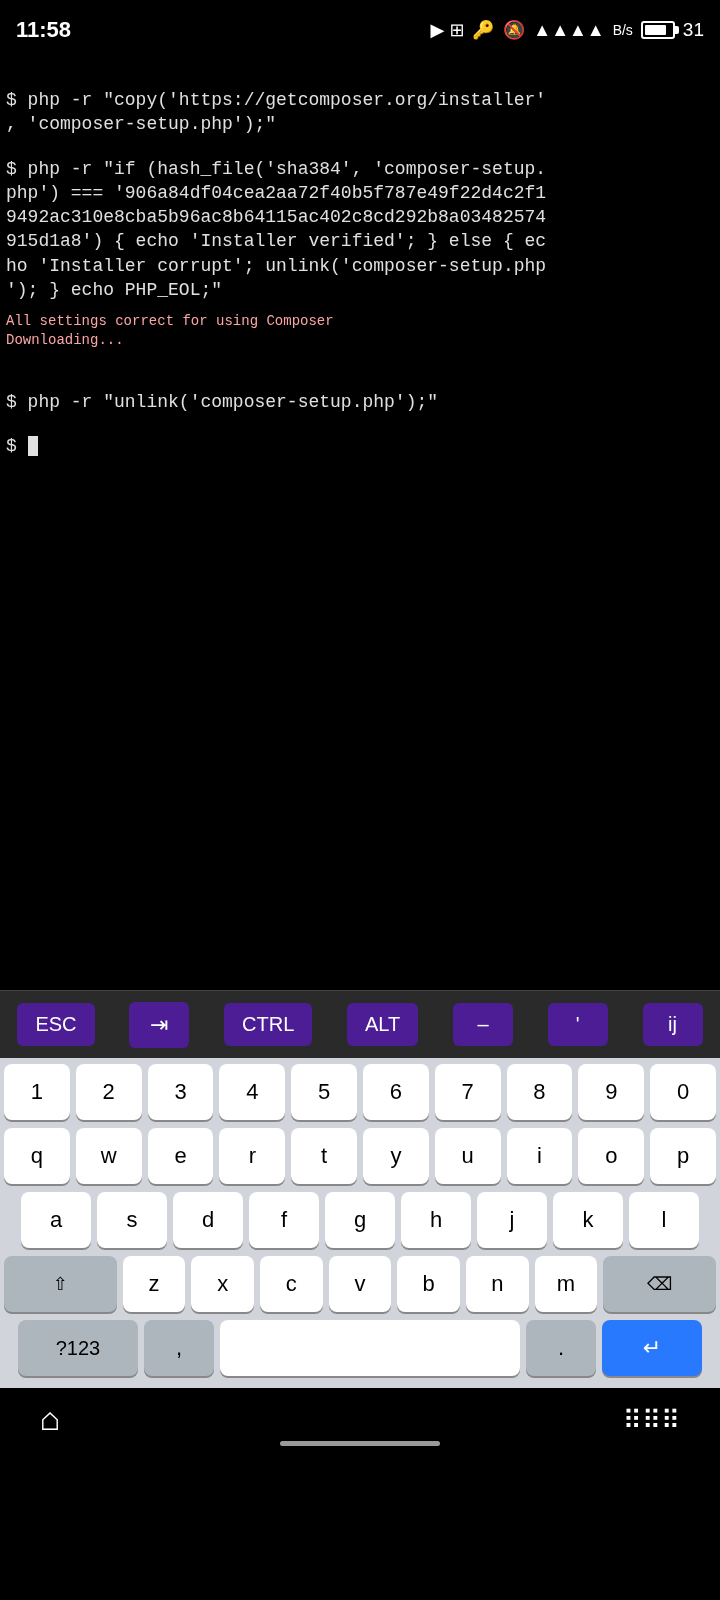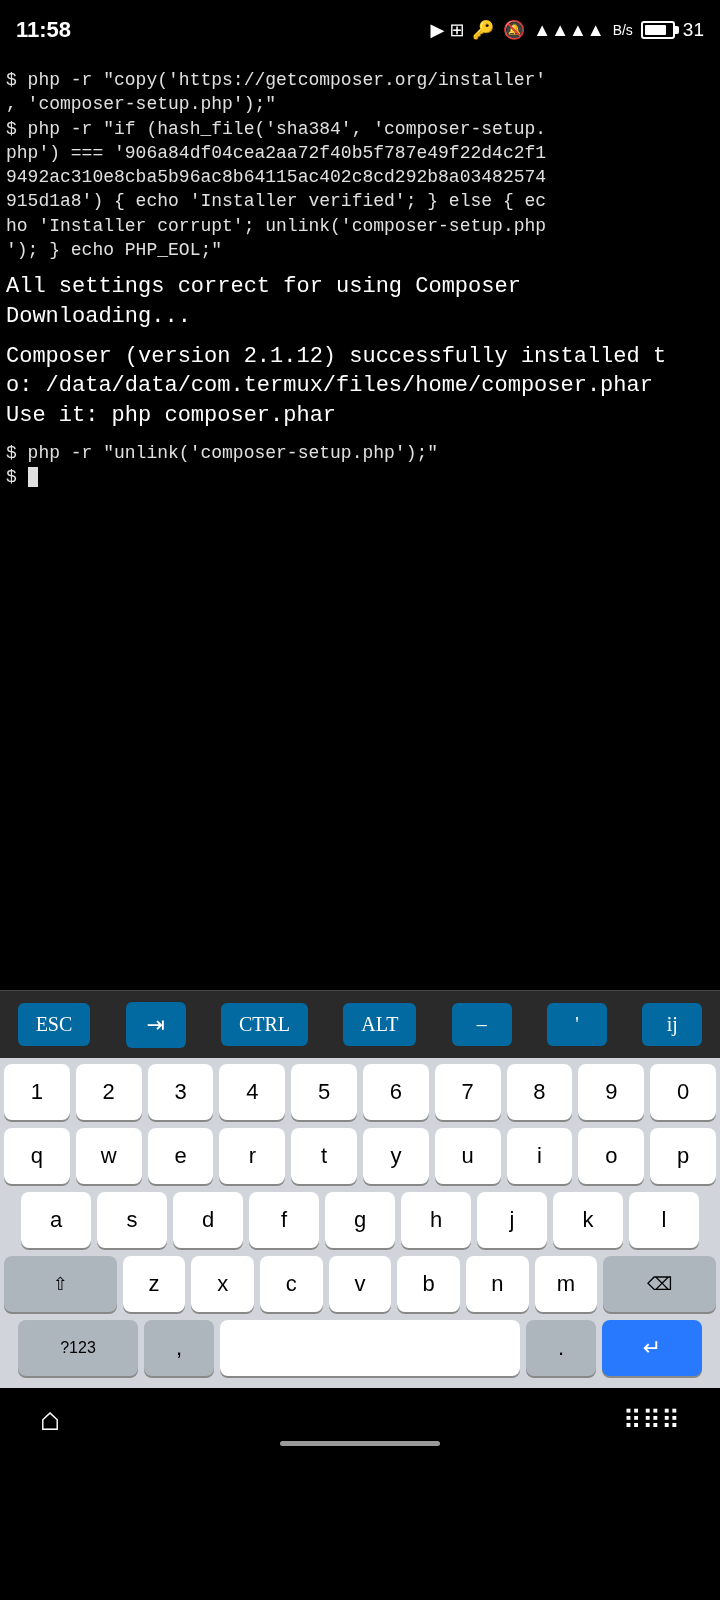--- a/index.html
+++ b/index.html
@@ -71,24 +71,25 @@
       background: #000;
       padding: 8px 6px;
       overflow: hidden;
     }
     .term-text {
       color: #e0e0e0;
       font-size: 18px;
       line-height: 1.35;
       white-space: pre-wrap;
       word-break: break-all;
+      margin-top: 20px;
     }
     .term-green {
-      color: #ffffff;
-      font-size: 22px;
+      color: #fca5a5;
+      font-size: 14px;
       line-height: 1.35;
       white-space: pre-wrap;
       word-break: break-all;
     }
     .cursor {
       display: inline-block;
       width: 10px;
       height: 20px;
       background: #e0e0e0;
       vertical-align: text-bottom;
@@ -100,23 +101,23 @@
       height: 68px;
       background: #2a2a2a;
       display: flex;
       align-items: center;
       justify-content: space-around;
       border-top: 1px solid #444;
     }
     .extra-key {
       color: #fff;
       font-size: 20px;
-      font-family: Liberation Serif, serif;
+      font-family: Liberation Sans, sans-serif;
       font-weight: 500;
-      background: #0369a1;
+      background: #4c1d95;
       border-radius: 6px;
       padding: 10px 18px;
       min-width: 60px;
       text-align: center;
       cursor: pointer;
     }
 
     
     #keyboard {
       width: 720px;
@@ -162,21 +163,21 @@
       max-width: 120px;
       flex: 1.8;
       font-size: 18px;
     }
     .key-space {
       min-width: 240px;
       max-width: 300px;
       flex: 5;
     }
     .key-small {
-      font-size: 16px;
+      font-size: 20px;
     }
 
     
     #bottom-nav {
       width: 720px;
       height: 66px;
       background: #000;
       display: flex;
       align-items: center;
       justify-content: space-between;
@@ -218,23 +219,20 @@
   <div class="term-text">$ php -r "if (hash_file('sha384', 'composer-setup.
 php') === '906a84df04cea2aa72f40b5f787e49f22d4c2f1
 9492ac310e8cba5b96ac8b64115ac402c8cd292b8a03482574
 915d1a8') { echo 'Installer verified'; } else { ec
 ho 'Installer corrupt'; unlink('composer-setup.php
 '); } echo PHP_EOL;"</div>
   <div style="height:10px;"></div>
   <div class="term-green">All settings correct for using Composer
 Downloading...</div>
   <div style="height:10px;"></div>
-  <div class="term-green">Composer (version 2.1.12) successfully installed t
-o: /data/data/com.termux/files/home/composer.phar
-Use it: php composer.phar</div>
   <div style="height:10px;"></div>
   <div class="term-text">$ php -r "unlink('composer-setup.php');"</div>
   <div class="term-text">$ <span class="cursor"></span></div>
 </div>
 
 <div id="extra-keys">
   <div class="extra-key">ESC</div>
   <div class="extra-key" style="font-size:22px;">⇥</div>
   <div class="extra-key">CTRL</div>
   <div class="extra-key">ALT</div>

